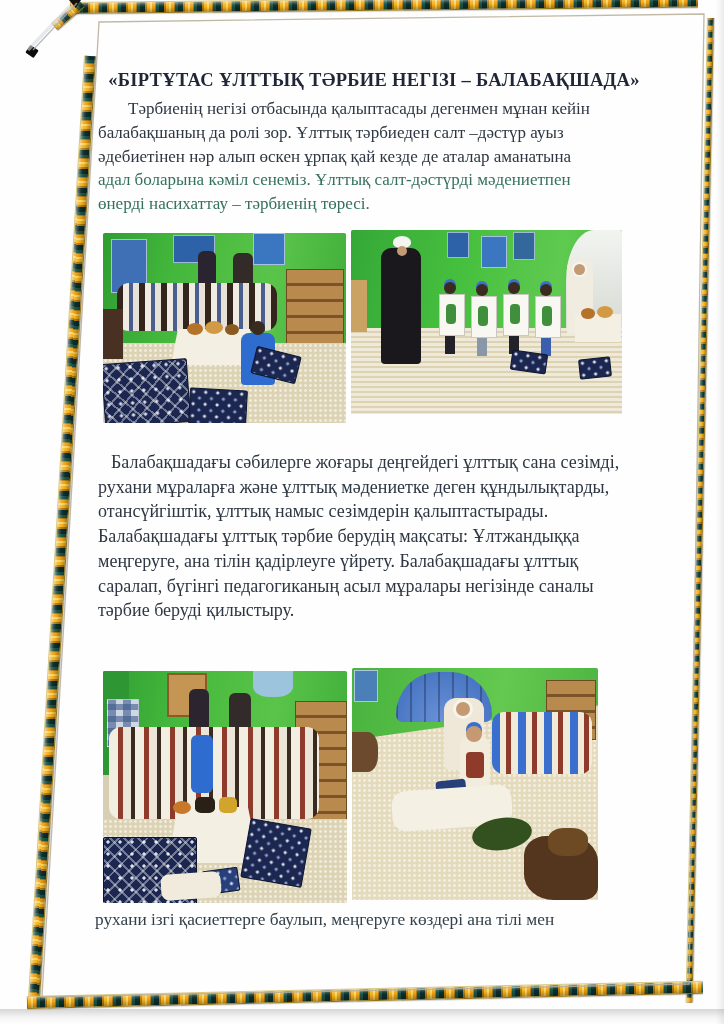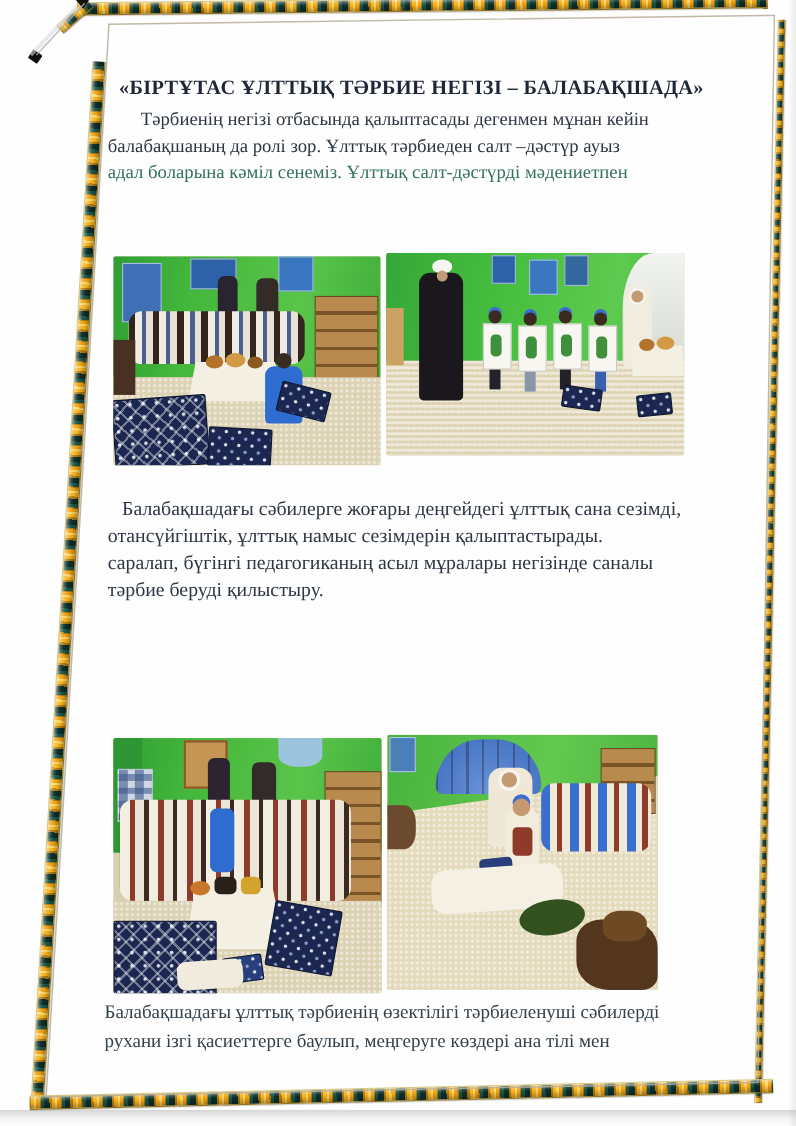--- a/index.html
+++ b/index.html
@@ -103,21 +103,23 @@
     <path d="M99,22 L704,14 L689,984 L42,997 Z" stroke="#b6ad97" fill="none" stroke-width="1.3" opacity="0.85"></path>
     <line x1="70" y1="6" x2="28" y2="50" stroke="#d8dadf" stroke-width="3.5" opacity="0.6"></line>
     <line x1="77" y1="3" x2="33" y2="50" stroke="#a9adb4" stroke-width="1.4" opacity="0.8"></line>
   </svg>
 
   <div class="doc-title">«БІРТҰТАС ҰЛТТЫҚ ТӘРБИЕ НЕГІЗІ – БАЛАБАҚШАДА»</div>
 
   <div class="para p1">
     <div class="line indent-lg">Тәрбиенің негізі отбасында қалыптасады дегенмен мұнан кейін</div>
     <div class="line">балабақшаның да ролі зор. Ұлттық тәрбиеден салт –дәстүр ауыз</div>
+    <div class="line">әдебиетінен нәр алып өскен ұрпақ қай кезде де аталар аманатына</div>
     <div class="line tint-green">адал боларына кәміл сенеміз. Ұлттық салт-дәстүрді мәдениетпен</div>
+    <div class="line tint-green">өнерді насихаттау – тәрбиенің төресі.</div>
   </div>
 
   <div class="photo" style="left:103px;top:233px;width:243px;height:190px;" role="img" aria-label="Kindergarten room with green walls: children seated around a dastarkhan table with traditional food, two adults standing behind, child in blue national dress in front, ornamental navy rugs on a light floor">
     <div class="el wall" style="height:110px;"></div>
     <div class="el poster" style="left:8px;top:6px;width:34px;height:52px;background:#3f6fb5;"></div>
     <div class="el poster" style="left:70px;top:2px;width:40px;height:26px;background:#2d62a8;"></div>
     <div class="el poster" style="left:150px;top:0;width:30px;height:30px;background:#3a77c0;"></div>
     <div class="el wood" style="right:2px;top:36px;width:56px;height:96px;"></div>
     <div class="el" style="left:95px;top:18px;width:18px;height:62px;background:#2a2330;border-radius:6px 6px 0 0;"></div>
     <div class="el" style="left:130px;top:20px;width:20px;height:66px;background:#332b28;border-radius:6px 6px 0 0;"></div>
@@ -173,21 +175,24 @@
     <div class="el dot" style="left:223px;top:34px;width:11px;height:11px;background:#c29a74;box-shadow:0 0 0 2px #f6f4ee;"></div>
     <div class="el cloth" style="left:224px;top:84px;width:46px;height:28px;"></div>
     <div class="el dot" style="left:230px;top:78px;width:14px;height:11px;background:#b5722a;"></div>
     <div class="el dot" style="left:246px;top:76px;width:16px;height:12px;background:#d29a45;"></div>
     <div class="el rug" style="left:160px;top:122px;width:34px;height:18px;transform:rotate(8deg);"></div>
     <div class="el rug" style="left:228px;top:128px;width:30px;height:18px;transform:rotate(-6deg);"></div>
   </div>
 
   <div class="para p2">
     <div class="line indent-sm">Балабақшадағы сәбилерге жоғары деңгейдегі ұлттық сана сезімді,</div>
+    <div class="line">рухани мұраларға және ұлттық мәдениетке деген құндылықтарды,</div>
     <div class="line">отансүйгіштік, ұлттық намыс сезімдерін қалыптастырады.</div>
+    <div class="line">Балабақшадағы ұлттық тәрбие берудің мақсаты: Ұлтжандыққа</div>
+    <div class="line">меңгеруге, ана тілін қадірлеуге үйрету. Балабақшадағы ұлттық</div>
     <div class="line">саралап, бүгінгі педагогиканың асыл мұралары негізінде саналы</div>
     <div class="line">тәрбие беруді қилыстыру.</div>
   </div>
 
   <div class="photo" style="left:103px;top:671px;width:244px;height:232px;" role="img" aria-label="Girls in white dresses with maroon vests and national headdresses standing around a white table with pots and fruit; green wall, wooden shelf, ornamented navy rugs">
     <div class="el wall" style="height:104px;"></div>
     <div class="el" style="left:0;top:0;width:26px;height:104px;background:#2e9733;"></div>
     <div class="el poster" style="left:4px;top:28px;width:30px;height:46px;background:#cfd8e2;
          background-image:repeating-linear-gradient(0deg,rgba(60,90,140,.6) 0 6px,transparent 6px 12px),repeating-linear-gradient(90deg,rgba(60,90,140,.6) 0 8px,transparent 8px 15px);"></div>
     <div class="el" style="left:64px;top:2px;width:36px;height:40px;background:#c59653;border:2px solid #8a5a28;"></div>
@@ -226,19 +231,18 @@
     <div class="el" style="left:114px;top:84px;width:18px;height:26px;background:#8e3b2c;border-radius:4px;"></div>
     <div class="el dot" style="left:114px;top:58px;width:16px;height:16px;background:#c59a72;box-shadow:0 -4px 0 #3a6fd0;"></div>
     <div class="el" style="left:84px;top:112px;width:30px;height:16px;background:#27407c;border-radius:4px;transform:rotate(-6deg);"></div>
     <div class="el" style="left:40px;top:120px;width:120px;height:40px;background:#f4f0e4;border-radius:14px;transform:rotate(-4deg);"></div>
     <div class="el" style="left:120px;top:150px;width:60px;height:32px;background:#33511f;border-radius:50%;transform:rotate(-8deg);"></div>
     <div class="el" style="left:172px;top:168px;width:74px;height:64px;background:#53361d;border-radius:30% 40% 20% 40%;"></div>
     <div class="el" style="left:196px;top:160px;width:40px;height:28px;background:#6e4a24;border-radius:40%;"></div>
   </div>
 
   <div class="para p3">
-    <div class="line">Балабақшадағы ұлттық тәрбиенің өзектілігі тәрбиеленуші сәбилерді</div>
     <div class="line">рухани ізгі қасиеттерге баулып, меңгеруге көздері ана тілі мен</div>
   </div>
 
   <div class="bottom-shadow"></div>
   <div class="right-edge-shadow"></div>
 </div>
 
 </body></html>

